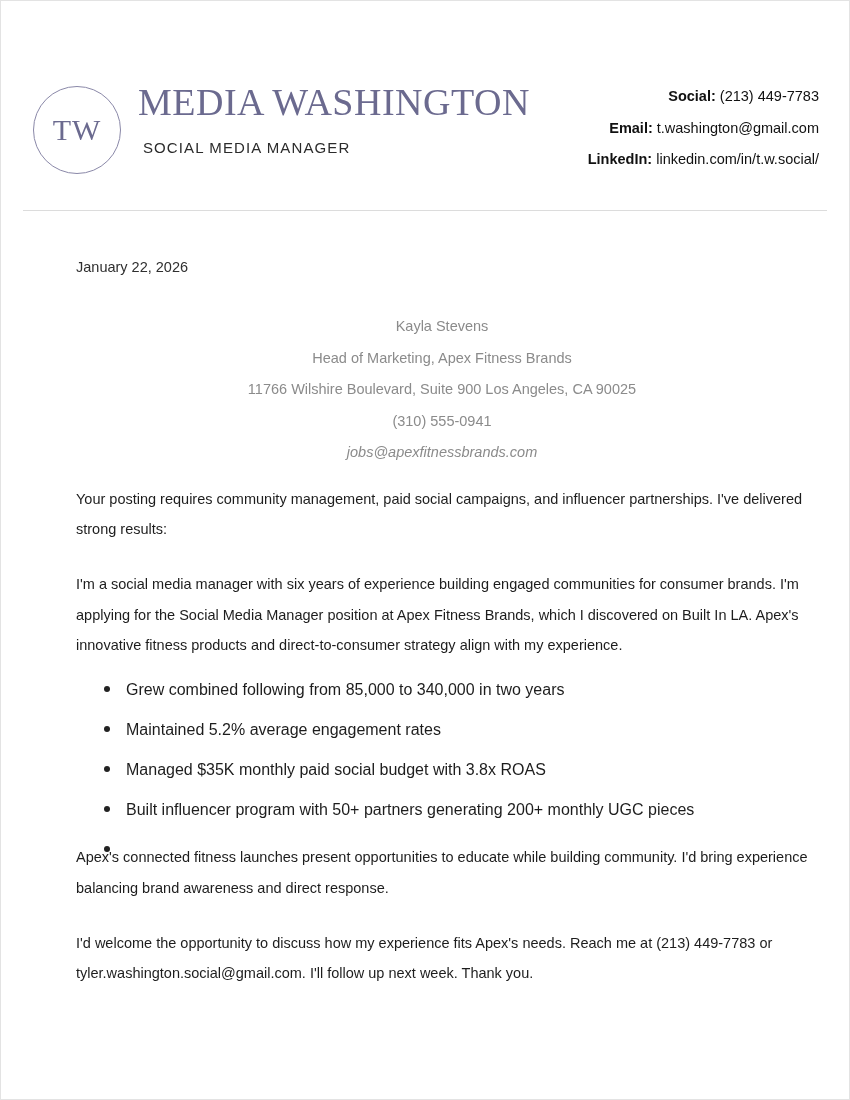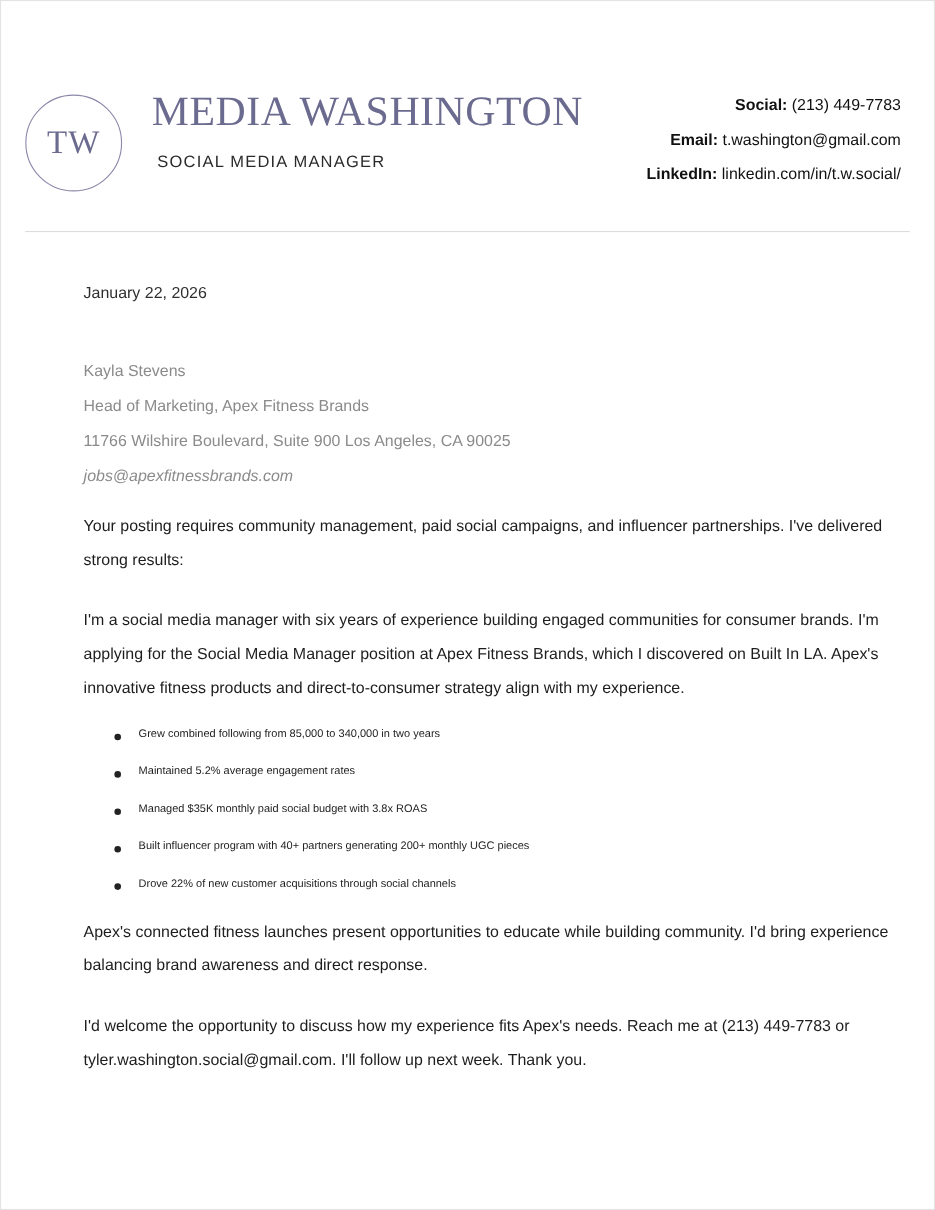--- a/index.html
+++ b/index.html
@@ -25,20 +25,21 @@
   .header {
     position: relative;
     padding: 74px 22px 0 22px;
     display: flex;
     align-items: flex-start;
   }
   .monogram-wrap {
     width: 108px;
     flex: 0 0 108px;
     display: flex;
+    justify-content: center;
     padding-top: 11px;
   }
   .monogram {
     width: 88px;
     height: 88px;
     border-radius: 50%;
     border: 1.5px solid #8a88a8;
     display: flex;
     align-items: center;
     justify-content: center;
@@ -93,21 +94,22 @@
   
   .letter {
     padding: 0 41px 0 75px;
   }
   .date {
     margin-top: 48px;
     font-size: 14.5px;
     color: #2f2f2f;
   }
   .recipient {
-    margin-top: 56px;
+    margin-top: 44px;
+    text-align: center;
   }
   .recipient-line {
     font-size: 14.5px;
     color: #8b8b8b;
     line-height: 1;
     margin-bottom: 17px;
   }
   .recipient-line:last-child { margin-bottom: 0; font-style: italic; }
 
   .salutation {
@@ -122,21 +124,21 @@
     line-height: 2.12;
     text-align: left;
   }
   .bullets {
     margin: 21px 0 0 0;
     padding: 0;
     list-style: none;
   }
   .bullet {
     position: relative;
-    font-size: 10px;
+    font-size: 16px;
     color: #1d1d1d;
     line-height: 1;
     padding-left: 50px;
     margin-bottom: 24px;
   }
   .bullet:last-child { margin-bottom: 0; }
   .bullet-dot {
     position: absolute;
     left: 28px;
     top: 4px;
@@ -182,20 +184,21 @@
   <div class="divider"></div>
 
   <div class="letter">
 
     <div class="date">January 22, 2026</div>
 
     <div class="recipient">
       <div class="recipient-line">Kayla Stevens</div>
       <div class="recipient-line">Head of Marketing, Apex Fitness Brands</div>
       <div class="recipient-line">11766 Wilshire Boulevard, Suite 900 Los Angeles, CA 90025</div>
+      <div class="recipient-line">(310) 555-0941</div>
       <div class="recipient-line">jobs@apexfitnessbrands.com</div>
     </div>
 
 
     <div class="para">Your posting requires community management, paid social campaigns, and influencer partnerships. I've delivered strong results:</div>
 
     <div class="para">I'm a social media manager with six years of experience building engaged communities for consumer brands. I'm applying for the Social Media Manager position at Apex Fitness Brands, which I discovered on Built In LA. Apex's innovative fitness products and direct-to-consumer strategy align with my experience.</div>
 
     <ul class="bullets">
       <li class="bullet">
@@ -205,25 +208,24 @@
       <li class="bullet">
         <span class="bullet-dot"></span>
         <span>Maintained 5.2% average engagement rates</span>
       </li>
       <li class="bullet">
         <span class="bullet-dot"></span>
         <span>Managed $35K monthly paid social budget with 3.8x ROAS</span>
       </li>
       <li class="bullet">
         <span class="bullet-dot"></span>
-        <span>Built influencer program with 40+ partners generating 200+ monthly UGC pieces</span>
-      </li>
-      <li class="bullet">
-        <span class="bullet-dot"></span>
-        <span>Drove 22% of new customer acquisitions through social channels</span>
+        <span>Built influencer program with 50+ partners generating 200+ monthly UGC pieces</span>
+      </li>
+      <li class="bullet">
+        <span class="bullet-dot"></span>
       </li>
     </ul>
 
     <div class="para">Apex's connected fitness launches present opportunities to educate while building community. I'd bring experience balancing brand awareness and direct response.</div>
 
     <div class="para">I'd welcome the opportunity to discuss how my experience fits Apex's needs. Reach me at (213) 449-7783 or tyler.washington.social@gmail.com. I'll follow up next week. Thank you.</div>
 
   </div>
 
 </div>

